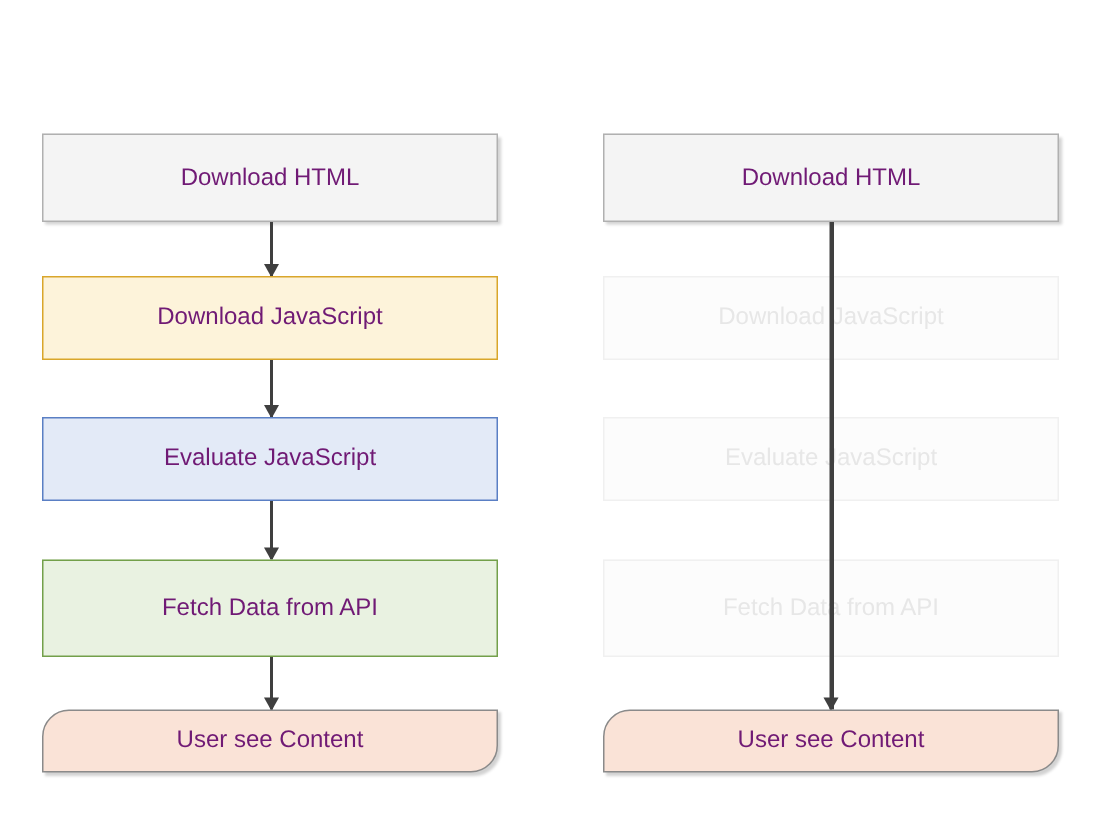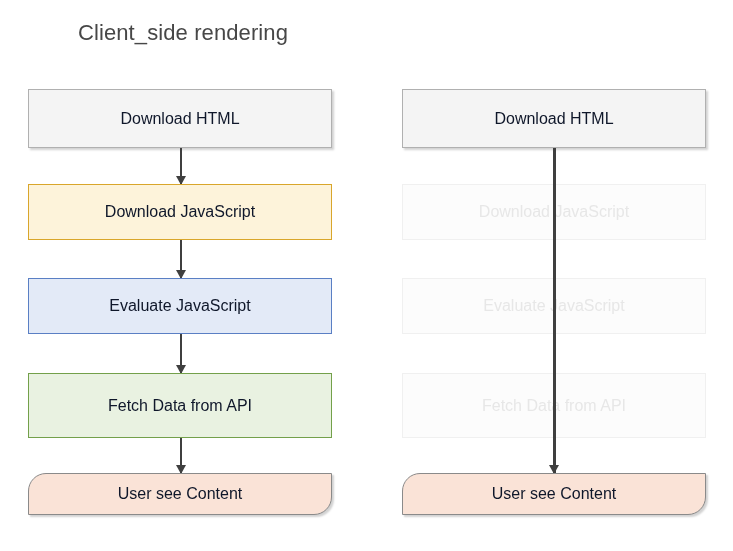--- a/index.html
+++ b/index.html
@@ -23,21 +23,21 @@
   #title-left{left:0;top:20px;width:366px;}
   #title-right{left:367px;top:20px;width:366px;}
 
   .node{
     position:absolute;
     box-sizing:border-box;
     display:flex;
     align-items:center;
     justify-content:center;
     font-size:16px;
-    color:#0f172a;
+    color:#701a75;
     border:1px solid #b3b3b3;
     background:#f5f5f5;
     text-align:center;
     white-space:nowrap;
   }
   .node.shadow{
     box-shadow:2px 2px 2px rgba(0,0,0,0.18);
   }
   .node.gray   {background:#f4f4f4;border-color:#b0b0b0;}
   .node.yellow {background:#fdf3da;border-color:#d9a62b;}
@@ -61,21 +61,20 @@
     border-top:9px solid #3f3f3f;
   }
   .arrow.long .shaft{width:3px;}
   .arrow.long .head{left:-4px;border-left-width:5px;border-right-width:5px;}
 </style>
 </head>
 <body>
 
 <div class="canvas">
 
-  <div class="col-title" id="title-left">Client_side rendering</div>
 
   <div>
 
     <div class="node gray shadow" style="left:28px;top:89px;width:304px;height:59px;">Download HTML</div>
 
     <div class="arrow" style="left:180px;top:148px;height:36px;">
       <div class="shaft"></div>
       <div class="head"></div>
     </div>
 

